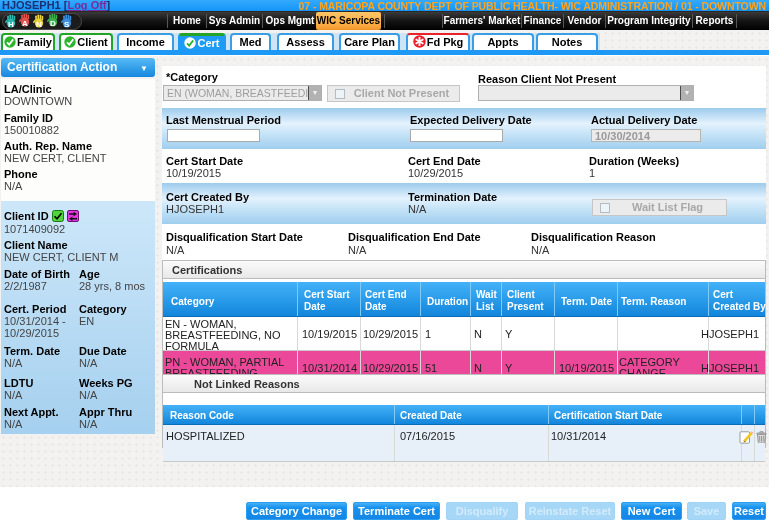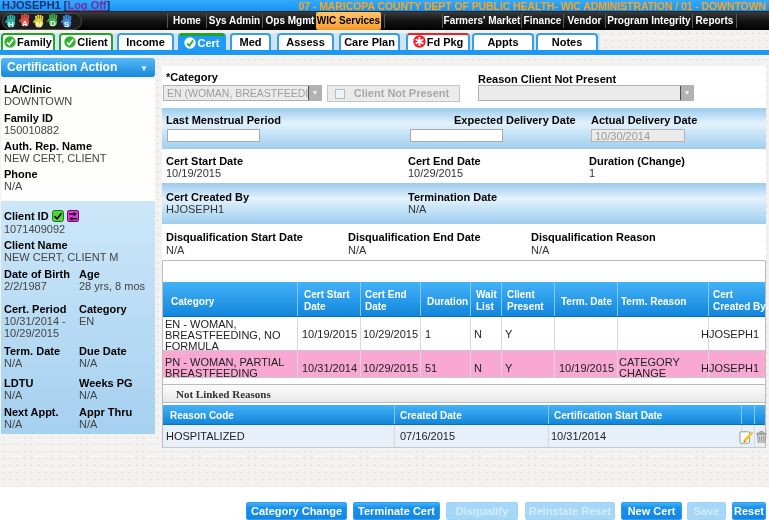--- a/index.html
+++ b/index.html
@@ -258,45 +258,47 @@
     <div class="mlbl" style="left:4px;top:11px;">*Category</div>
     <div class="ddown" style="left:1px;top:25px;width:159px;">EN (WOMAN, BREASTFEEDI<span class="ddbtn">▼</span></div>
     <div class="cbbtn" style="left:165px;top:25px;width:133px;"><span class="cbsq"></span><span style="margin-left:16px;">Client Not Present</span></div>
     <div class="mlbl" style="left:316px;top:13px;">Reason Client Not Present</div>
     <div class="ddown" style="left:316px;top:25px;width:216px;">
         <span class="ddbtn">▼</span>
       </div>
 
     <div class="mlbl" style="left:4px;top:54px;">Last Menstrual Period</div>
     <div class="tbox" style="left:5px;top:69px;width:93px;"></div>
-    <div class="mlbl" style="left:248px;top:54px;margin-left:44px;">Expected Delivery Date</div>
+    <div class="mlbl" style="left:248px;top:54px;">Expected Delivery Date</div>
     <div class="tbox" style="left:248px;top:69px;width:93px;"></div>
     <div class="mlbl" style="left:429px;top:54px;">Actual Delivery Date</div>
-    <div class="tbox dis" style="left:429px;top:69px;width:94px;">10/30/2014</div>
+    <div class="tbox dis" style="left:429px;top:69px;width:110px;font-weight:bold;">10/30/2014</div>
 
     <div class="mlbl" style="left:4px;top:95px;">Cert Start Date</div>
     <div class="mval" style="left:4px;top:107px;">10/19/2015</div>
     <div class="mlbl" style="left:246px;top:95px;">Cert End Date</div>
     <div class="mval" style="left:246px;top:107px;">10/29/2015</div>
-    <div class="mlbl" style="left:427px;top:95px;">Duration (Change)</div>
+    <div class="mlbl" style="left:427px;top:95px;">Duration (Weeks)</div>
     <div class="mval" style="left:427px;top:107px;">1</div>
 
     <div class="mlbl" style="left:4px;top:131px;">Cert Created By</div>
     <div class="mval" style="left:4px;top:143px;">HJOSEPH1</div>
     <div class="mlbl" style="left:246px;top:131px;">Termination Date</div>
     <div class="mval" style="left:246px;top:143px;">N/A</div>
+    <div class="cbbtn" style="left:430px;top:139px;width:135px;"><span class="cbsq"></span><span style="margin-left:16px;">Wait List Flag</span></div>
 
     <div class="mlbl" style="left:4px;top:171px;">Disqualification Start Date</div>
     <div class="mval" style="left:4px;top:184px;">N/A</div>
     <div class="mlbl" style="left:186px;top:171px;">Disqualification End Date</div>
     <div class="mval" style="left:186px;top:184px;">N/A</div>
     <div class="mlbl" style="left:369px;top:171px;">Disqualification Reason</div>
     <div class="mval" style="left:369px;top:184px;">N/A</div>
 
     <div id="certblock"></div>
+    <div class="secbar" style="top:200px;">Certifications</div>
     <div class="thead" style="left:1px;top:222px;height:35px;">
       <div class="colsep" style="left:134px;"></div>
         <div class="colsep" style="left:197px;"></div>
       <div class="colsep" style="left:257px;"></div>
         <div class="colsep" style="left:307px;"></div>
       <div class="colsep" style="left:338px;"></div>
         <div class="colsep" style="left:391px;"></div>
       <div class="colsep" style="left:454px;"></div>
         <div class="colsep" style="left:545px;"></div>
       <div class="th" style="left:8px;top:14px;">Category</div>
@@ -319,50 +321,50 @@
       <div class="cellsep" style="left:454px;"></div>
         <div class="cellsep" style="left:545px;"></div>
       <div class="td" style="left:2px;top:2px;">EN - WOMAN,<br>BREASTFEEDING, NO<br>FORMULA</div>
       <div class="td" style="left:139px;top:12px;">10/19/2015</div>
       <div class="td" style="left:200px;top:12px;">10/29/2015</div>
       <div class="td" style="left:262px;top:12px;">1</div>
       <div class="td" style="left:311px;top:12px;">N</div>
       <div class="td" style="left:342px;top:12px;">Y</div>
       <div class="td" style="left:538px;top:12px;">HJOSEPH1</div>
     </div>
-    <div class="trow" style="left:1px;top:291px;height:27px;background:#f9a8d4;">
+    <div class="trow" style="left:1px;top:291px;height:27px;background:#ec4899;">
       <div class="cellsep" style="left:134px;"></div>
         <div class="cellsep" style="left:197px;"></div>
       <div class="cellsep" style="left:257px;"></div>
         <div class="cellsep" style="left:307px;"></div>
       <div class="cellsep" style="left:338px;"></div>
         <div class="cellsep" style="left:391px;"></div>
       <div class="cellsep" style="left:454px;"></div>
         <div class="cellsep" style="left:545px;"></div>
       <div class="td" style="left:2px;top:6px;">PN - WOMAN, PARTIAL<br>BREASTFEEDING</div>
       <div class="td" style="left:139px;top:12px;">10/31/2014</div>
       <div class="td" style="left:200px;top:12px;">10/29/2015</div>
       <div class="td" style="left:262px;top:12px;">51</div>
       <div class="td" style="left:311px;top:12px;">N</div>
       <div class="td" style="left:342px;top:12px;">Y</div>
       <div class="td" style="left:396px;top:12px;">10/19/2015</div>
       <div class="td" style="left:456px;top:6px;">CATEGORY<br>CHANGE</div>
       <div class="td" style="left:538px;top:12px;">HJOSEPH1</div>
     </div>
-    <div class="secbar" style="top:324px;padding-left:13px;font-family:Liberation Serif, serif;">Not Linked Reasons</div>
+    <div class="secbar" style="top:314px;padding-left:31px;">Not Linked Reasons</div>
     <div class="thead" style="left:1px;top:345px;height:20px;">
       <div class="colsep" style="left:231px;"></div>
         <div class="colsep" style="left:385px;"></div>
       <div class="colsep" style="left:578px;"></div>
         <div class="colsep" style="left:591px;"></div>
       <div class="th" style="left:7px;top:5px;">Reason Code</div>
       <div class="th" style="left:237px;top:5px;">Created Date</div>
       <div class="th" style="left:391px;top:5px;">Certification Start Date</div>
     </div>
-    <div class="trow" style="left:1px;top:365px;height:23px;background:#e7f0f9;text-align:right;">
+    <div class="trow" style="left:1px;top:365px;height:37px;background:#e7f0f9;text-align:right;">
       <div class="cellsep" style="left:231px;"></div>
         <div class="cellsep" style="left:385px;"></div>
       <div class="cellsep" style="left:578px;"></div>
         <div class="cellsep" style="left:591px;"></div>
       <div class="td" style="left:3px;top:6px;">HOSPITALIZED</div>
       <div class="td" style="left:237px;top:6px;">07/16/2015</div>
       <div class="td" style="left:388px;top:6px;">10/31/2014</div>
       <svg class="abs" style="left:576px;top:6px;" width="15" height="13" viewBox="0 0 15 13">
           <rect x="1" y="0.8" width="9.5" height="11.4" rx="1" fill="#fff" stroke="#9a9a9a"></rect>
           <line x1="12.8" y1="1.8" x2="5" y2="10.6" stroke="#f5c51d" stroke-width="2.6"></line>

